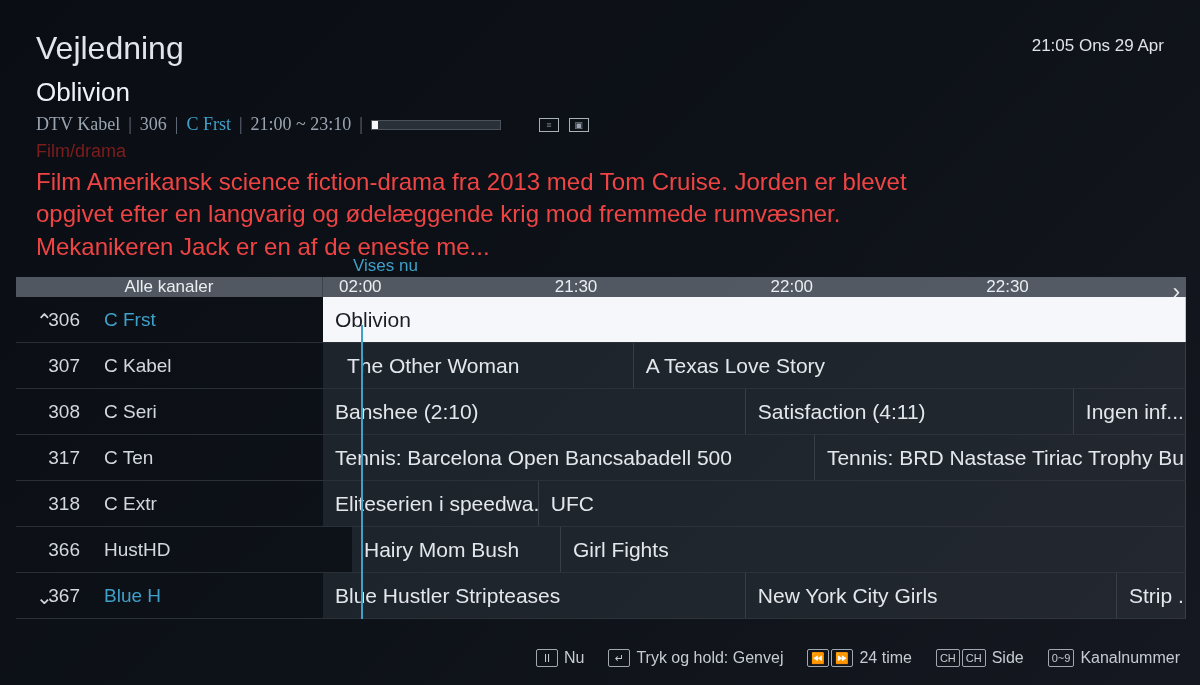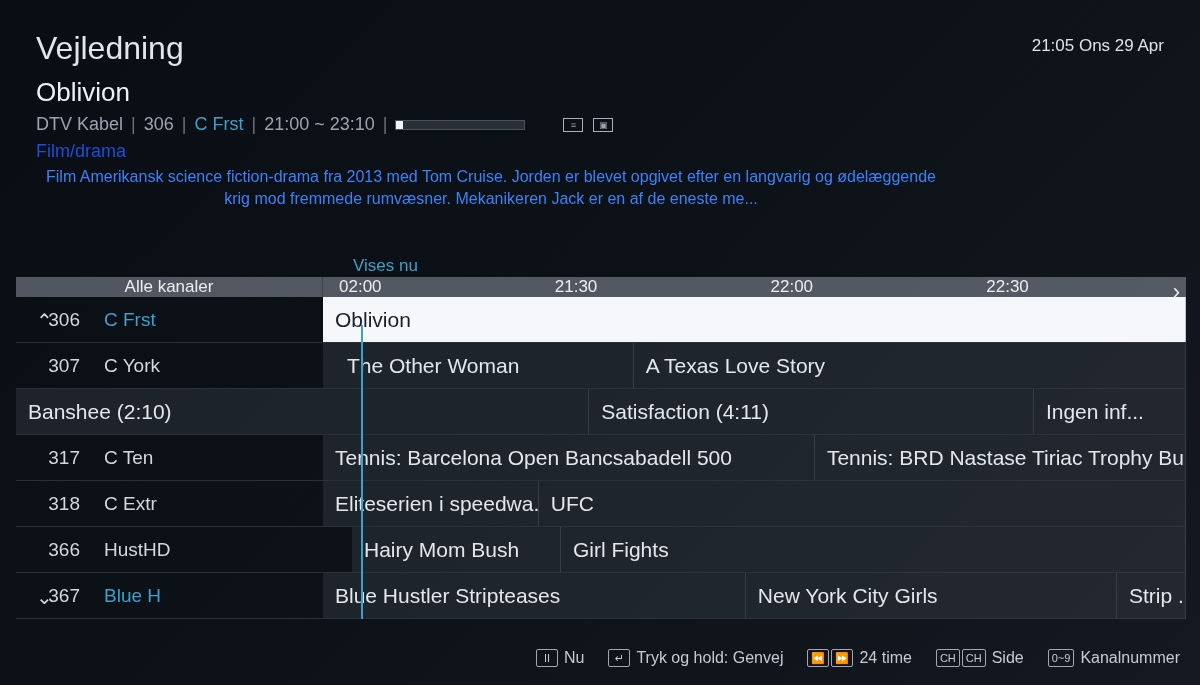--- a/index.html
+++ b/index.html
@@ -41,20 +41,21 @@
     color: #eef1f5;
     margin-bottom: 6px;
   }
   .meta-line {
     display: flex;
     align-items: center;
     gap: 8px;
     font-size: 18px;
     color: #9aa4b0;
     margin-bottom: 6px;
+    font-family: Liberation Serif, serif;
   }
   .meta-line .divider {
     color: #6a7280;
   }
   .progress-bar {
     display: inline-block;
     width: 130px;
     height: 10px;
     background: #2a3038;
     border: 1px solid #4a525c;
@@ -71,29 +72,28 @@
     width: 20px;
     height: 14px;
     border: 1px solid #a8b0b9;
     font-size: 9px;
     text-align: center;
     line-height: 12px;
     margin-left: 2px;
   }
   .genre {
     font-size: 18px;
-    color: #1d4ed8;
+    color: #7f1d1d;
     margin-bottom: 4px;
   }
   .description {
-    font-size: 16px;
-    color: #3b82f6;
+    font-size: 24px;
+    color: #ef4444;
     line-height: 1.35;
     max-width: 910px;
-    text-align: center;
   }
   .now-label {
     color: #3fa0c9;
     font-size: 17px;
     position: absolute;
     left: 353px;
     top: 256px;
   }
   .grid-container {
     position: absolute;
@@ -292,29 +292,33 @@
         <span class="ch-name">C Frst</span>
       </div>
       <div class="programs">
         <div class="prog selected-prog" style="width:100%">Oblivion</div>
       </div>
     </div>
 
     <div class="row">
       <div class="channel-cell">
         <span class="ch-num">307</span>
-        <span class="ch-name">C York</span>
+        <span class="ch-name">C Kabel</span>
       </div>
       <div class="programs">
         <div class="prog" style="width: 36%; padding-left: 24px;">The Other Woman</div>
         <div class="prog" style="width: 64%;">A Texas Love Story</div>
       </div>
     </div>
 
     <div class="row">
+      <div class="channel-cell">
+        <span class="ch-num">308</span>
+        <span class="ch-name">C Seri</span>
+      </div>
       <div class="programs">
         <div class="prog" style="width: 49%;">Banshee (2:10)</div>
         <div class="prog" style="width: 38%;">Satisfaction (4:11)</div>
         <div class="prog" style="width: 13%;">Ingen inf...</div>
       </div>
     </div>
 
     <div class="row">
       <div class="channel-cell">
         <span class="ch-num">317</span>

